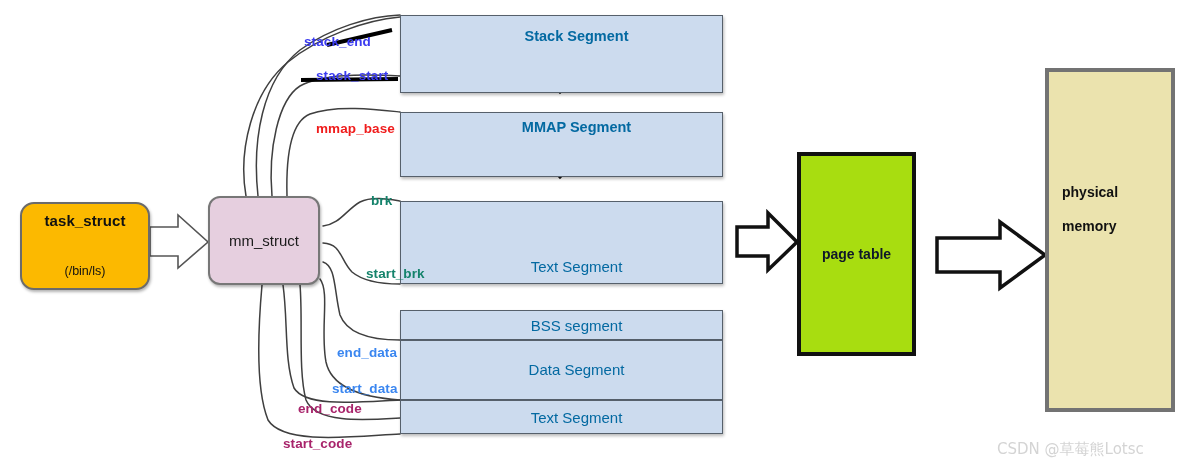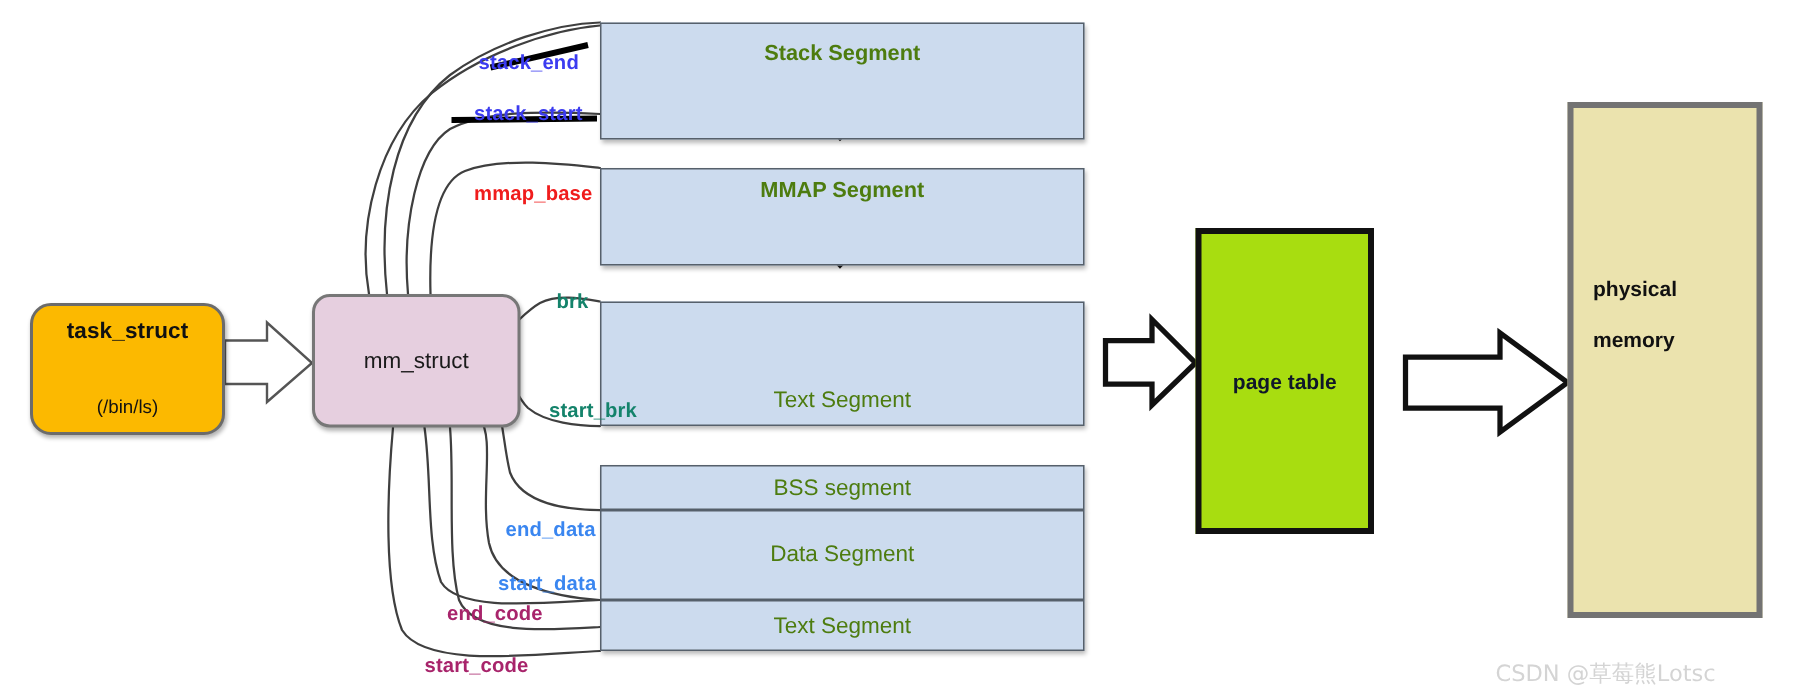--- a/index.html
+++ b/index.html
@@ -19,36 +19,36 @@
     background:#fdb913;background:#fcb900;
     border:2px solid #6b6b6b;border-radius:14px;
     box-shadow:1px 2px 3px rgba(0,0,0,0.30);
     flex-direction:column;line-height:1.25;gap:32px;
   }
   #task-struct .t1{font-size:15px;font-weight:bold;color:#111;letter-spacing:.1px;}
   #task-struct .t2{font-size:12.5px;color:#111;margin-top:1px;}
 
   
   #mm-struct{
-    left:208px;top:196px;width:139px;height:89px;
+    left:208px;top:196px;width:112px;height:89px;
     background:#e8cfe0;background:#e6cfdf;
     border:2px solid #777;border-radius:12px;
     box-shadow:1px 2px 3px rgba(0,0,0,0.30);
     font-size:15px;color:#1b1b1b;
   }
 
   
   .seg{
     position:absolute;box-sizing:border-box;
     background:#ccdcf0;background:#ccdbee;
     border:1.5px solid #56606b;
     box-shadow:1px 2px 3px rgba(0,0,0,0.28);
   }
   .seg .lbl{position:absolute;left:0;width:100%;text-align:center;
-            font-size:14.5px;color:#4d7c0f;}
+            font-size:14.5px;color:#0369a1;padding-left:15px;}
   .seg-stack{left:400px;top:15px;width:323px;height:78px;}
   .seg-stack .lbl{top:12px;font-weight:bold;}
   .seg-mmap{left:400px;top:112px;width:323px;height:65px;}
   .seg-mmap .lbl{top:6px;font-weight:bold;}
   .seg-heap{left:400px;top:201px;width:323px;height:83px;}
   .seg-heap .lbl{bottom:8px;font-size:15px;}
   .seg-bss{left:400px;top:310px;width:323px;height:30px;}
   .seg-bss .lbl{top:6px;font-size:15px;}
   .seg-data{left:400px;top:340px;width:323px;height:60px;}
   .seg-data .lbl{top:20px;font-size:15px;}
@@ -71,21 +71,21 @@
     flex-direction:column;
   }
   #physical-memory .pm-line{font-size:14px;font-weight:bold;color:#111;
       margin-left:13px;}
   #physical-memory .pm1{margin-top:112px;}
   #physical-memory .pm2{margin-top:18px;}
 
   
   .ptr{position:absolute;font-size:13.5px;font-weight:bold;
        white-space:nowrap;letter-spacing:.1px;}
-  #lbl-stack-end  {left:319px;top:34px;color:#3b3bf0;}
+  #lbl-stack-end  {left:304px;top:34px;color:#3b3bf0;}
   #lbl-stack-start{left:316px;top:68px;color:#3b3bf0;}
   #lbl-mmap-base  {left:316px;top:121px;color:#f01c1c;}
   #lbl-brk        {left:371px;top:193px;color:#14836b;}
   #lbl-start-brk  {left:366px;top:266px;color:#14836b;}
   #lbl-end-data   {left:337px;top:345px;color:#3a86f0;}
   #lbl-start-data {left:332px;top:381px;color:#3a86f0;}
   #lbl-end-code   {left:298px;top:401px;color:#a8246b;}
   #lbl-start-code {left:283px;top:436px;color:#a8246b;}
 
   

